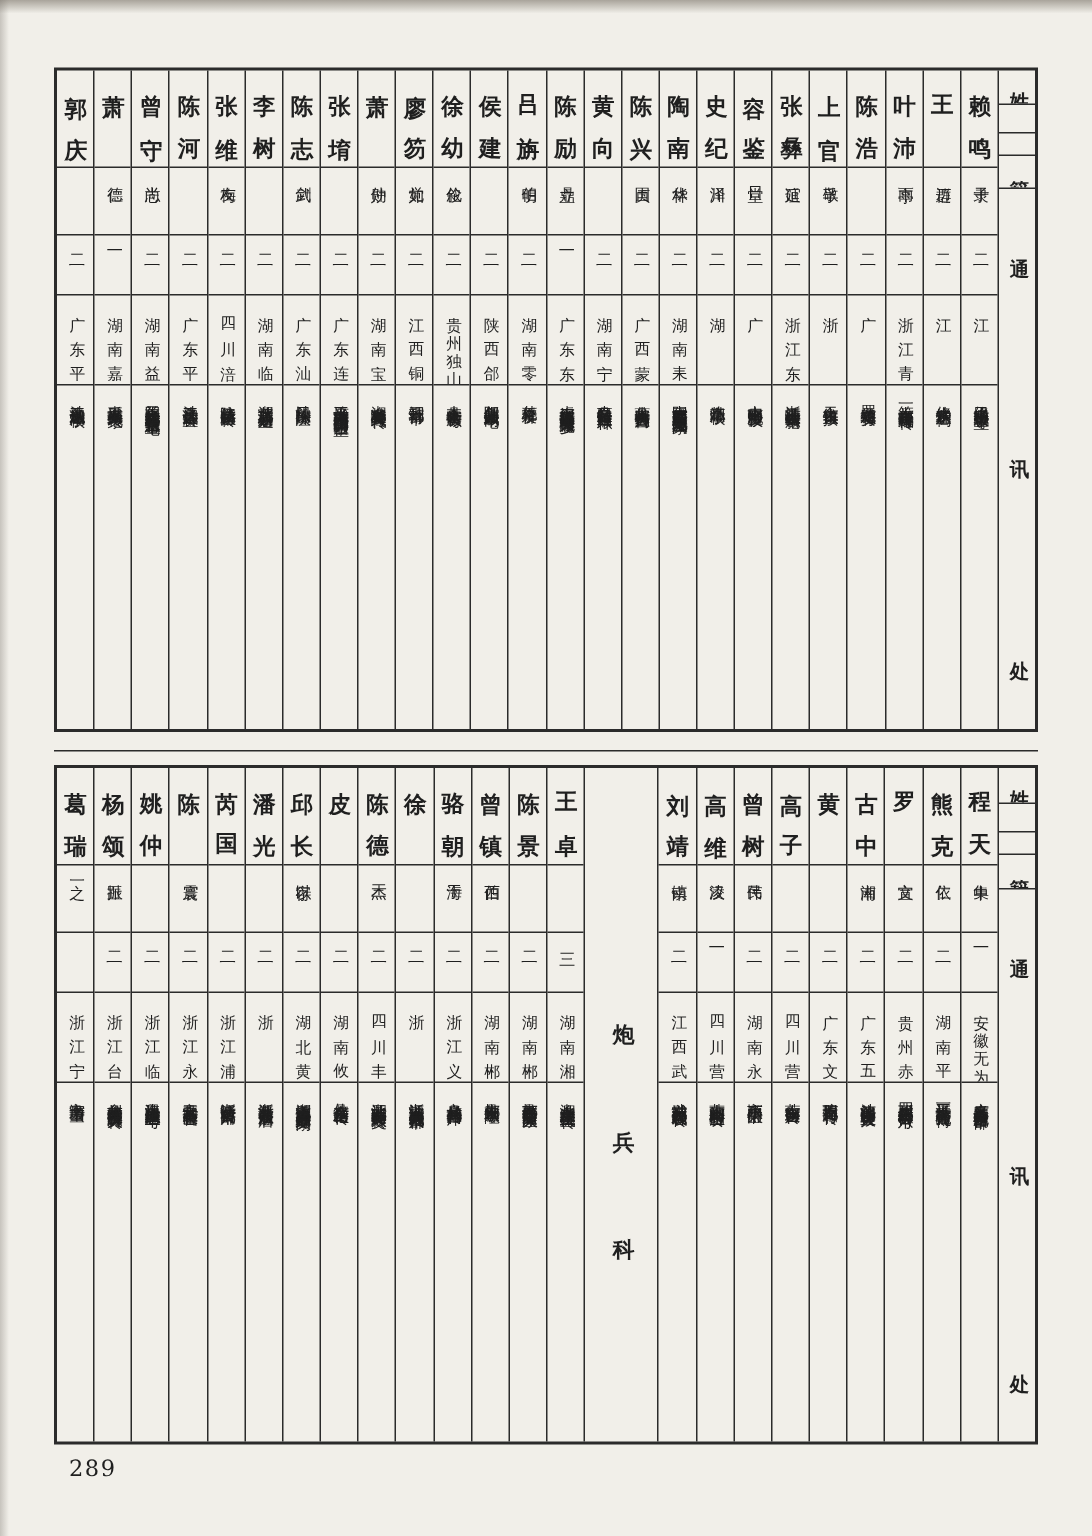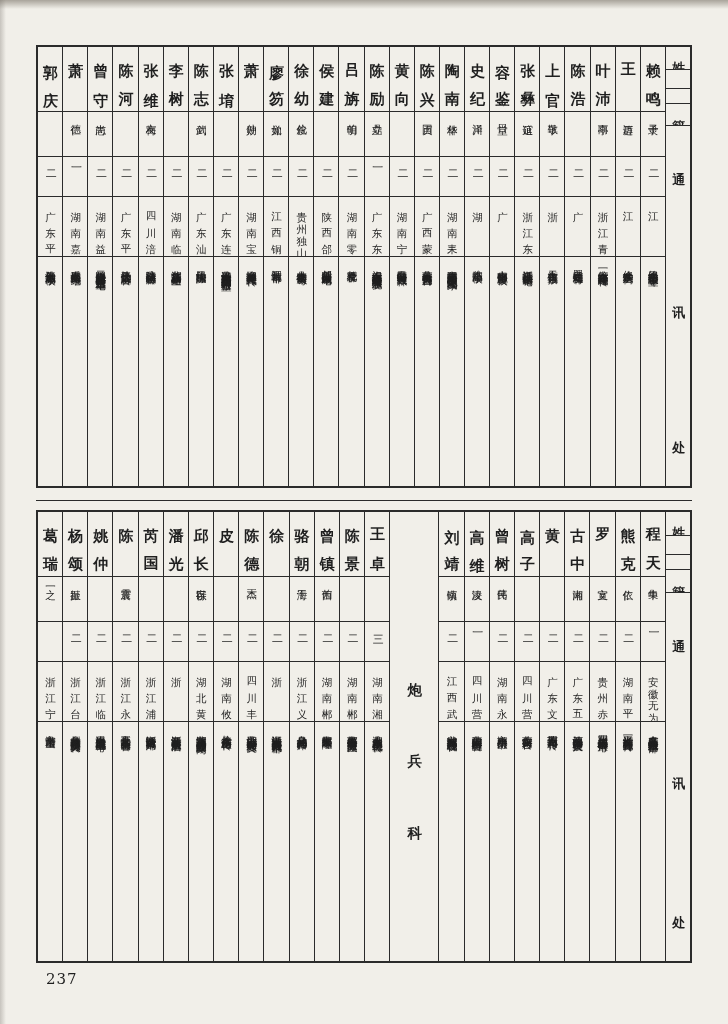--- a/index.html
+++ b/index.html
@@ -898,14 +898,14 @@
         </div>
         <div class="cell origin">
           <span class="vtext just">浙江宁海</span>
         </div>
         <div class="cell addr">
           <span class="vtext">宁海县塔山童</span>
         </div>
       </div>
     </div>
 
-  <div class="page-number">237</div>
+  <div class="page-number">289</div>
 </div>
 
 </body></html>

